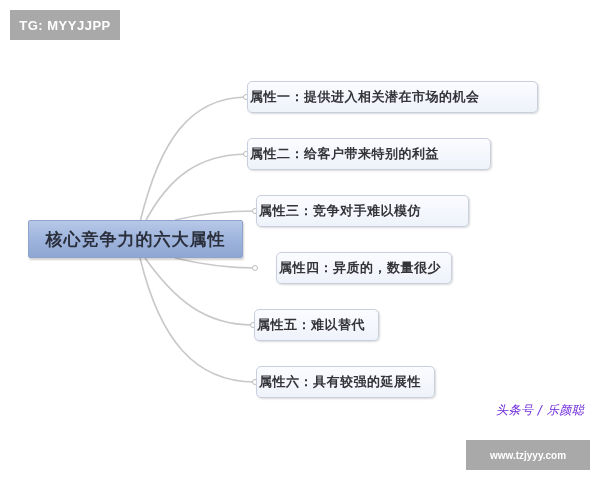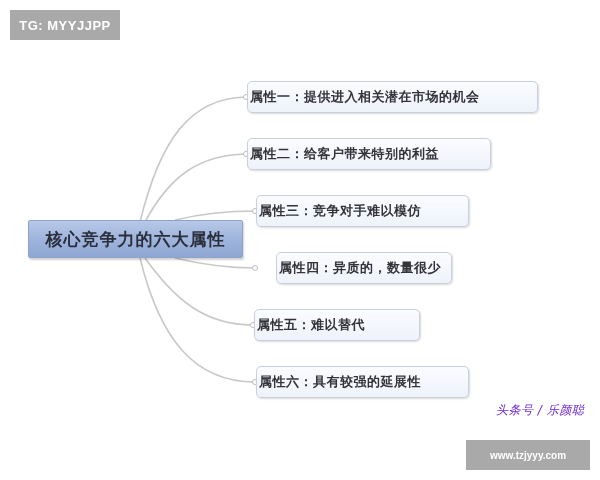--- a/index.html
+++ b/index.html
@@ -31,22 +31,22 @@
       border: 1px solid #c9cfdc;
       box-shadow: 1px 1px 2px rgba(0,0,0,0.15);
       display: flex; align-items: center; padding-left: 2px;
       color: #333338; font-size: 13px; font-weight: bold; letter-spacing: 0.5px;
       white-space: nowrap;
     }
     #b1 { left: 247px; top: 81px;  width: 291px; }
     #b2 { left: 247px; top: 138px; width: 244px; font-family: Liberation Serif, serif; }
     #b3 { left: 256px; top: 195px; width: 213px; }
     #b4 { left: 256px; top: 252px; width: 176px; margin-left: 20px; }
-    #b5 { left: 254px; top: 309px; width: 166px; }
-    #b6 { left: 256px; top: 366px; width: 213px; }
+    #b5 { left: 254px; top: 309px; width: 125px; }
+    #b6 { left: 256px; top: 366px; width: 179px; }
 
     .watermark {
       position: absolute; left: 496px; top: 402px; color: #6d28d9; font-size: 12px;
       font-style: italic; letter-spacing: 0.5px;
     }
 
     .url-badge {
       position: absolute; left: 466px; top: 440px; width: 124px; height: 30px;
       background: #a9a9a9; color: #ffffff; font-size: 10px; font-weight: bold;
       display: flex; align-items: center; justify-content: center;

